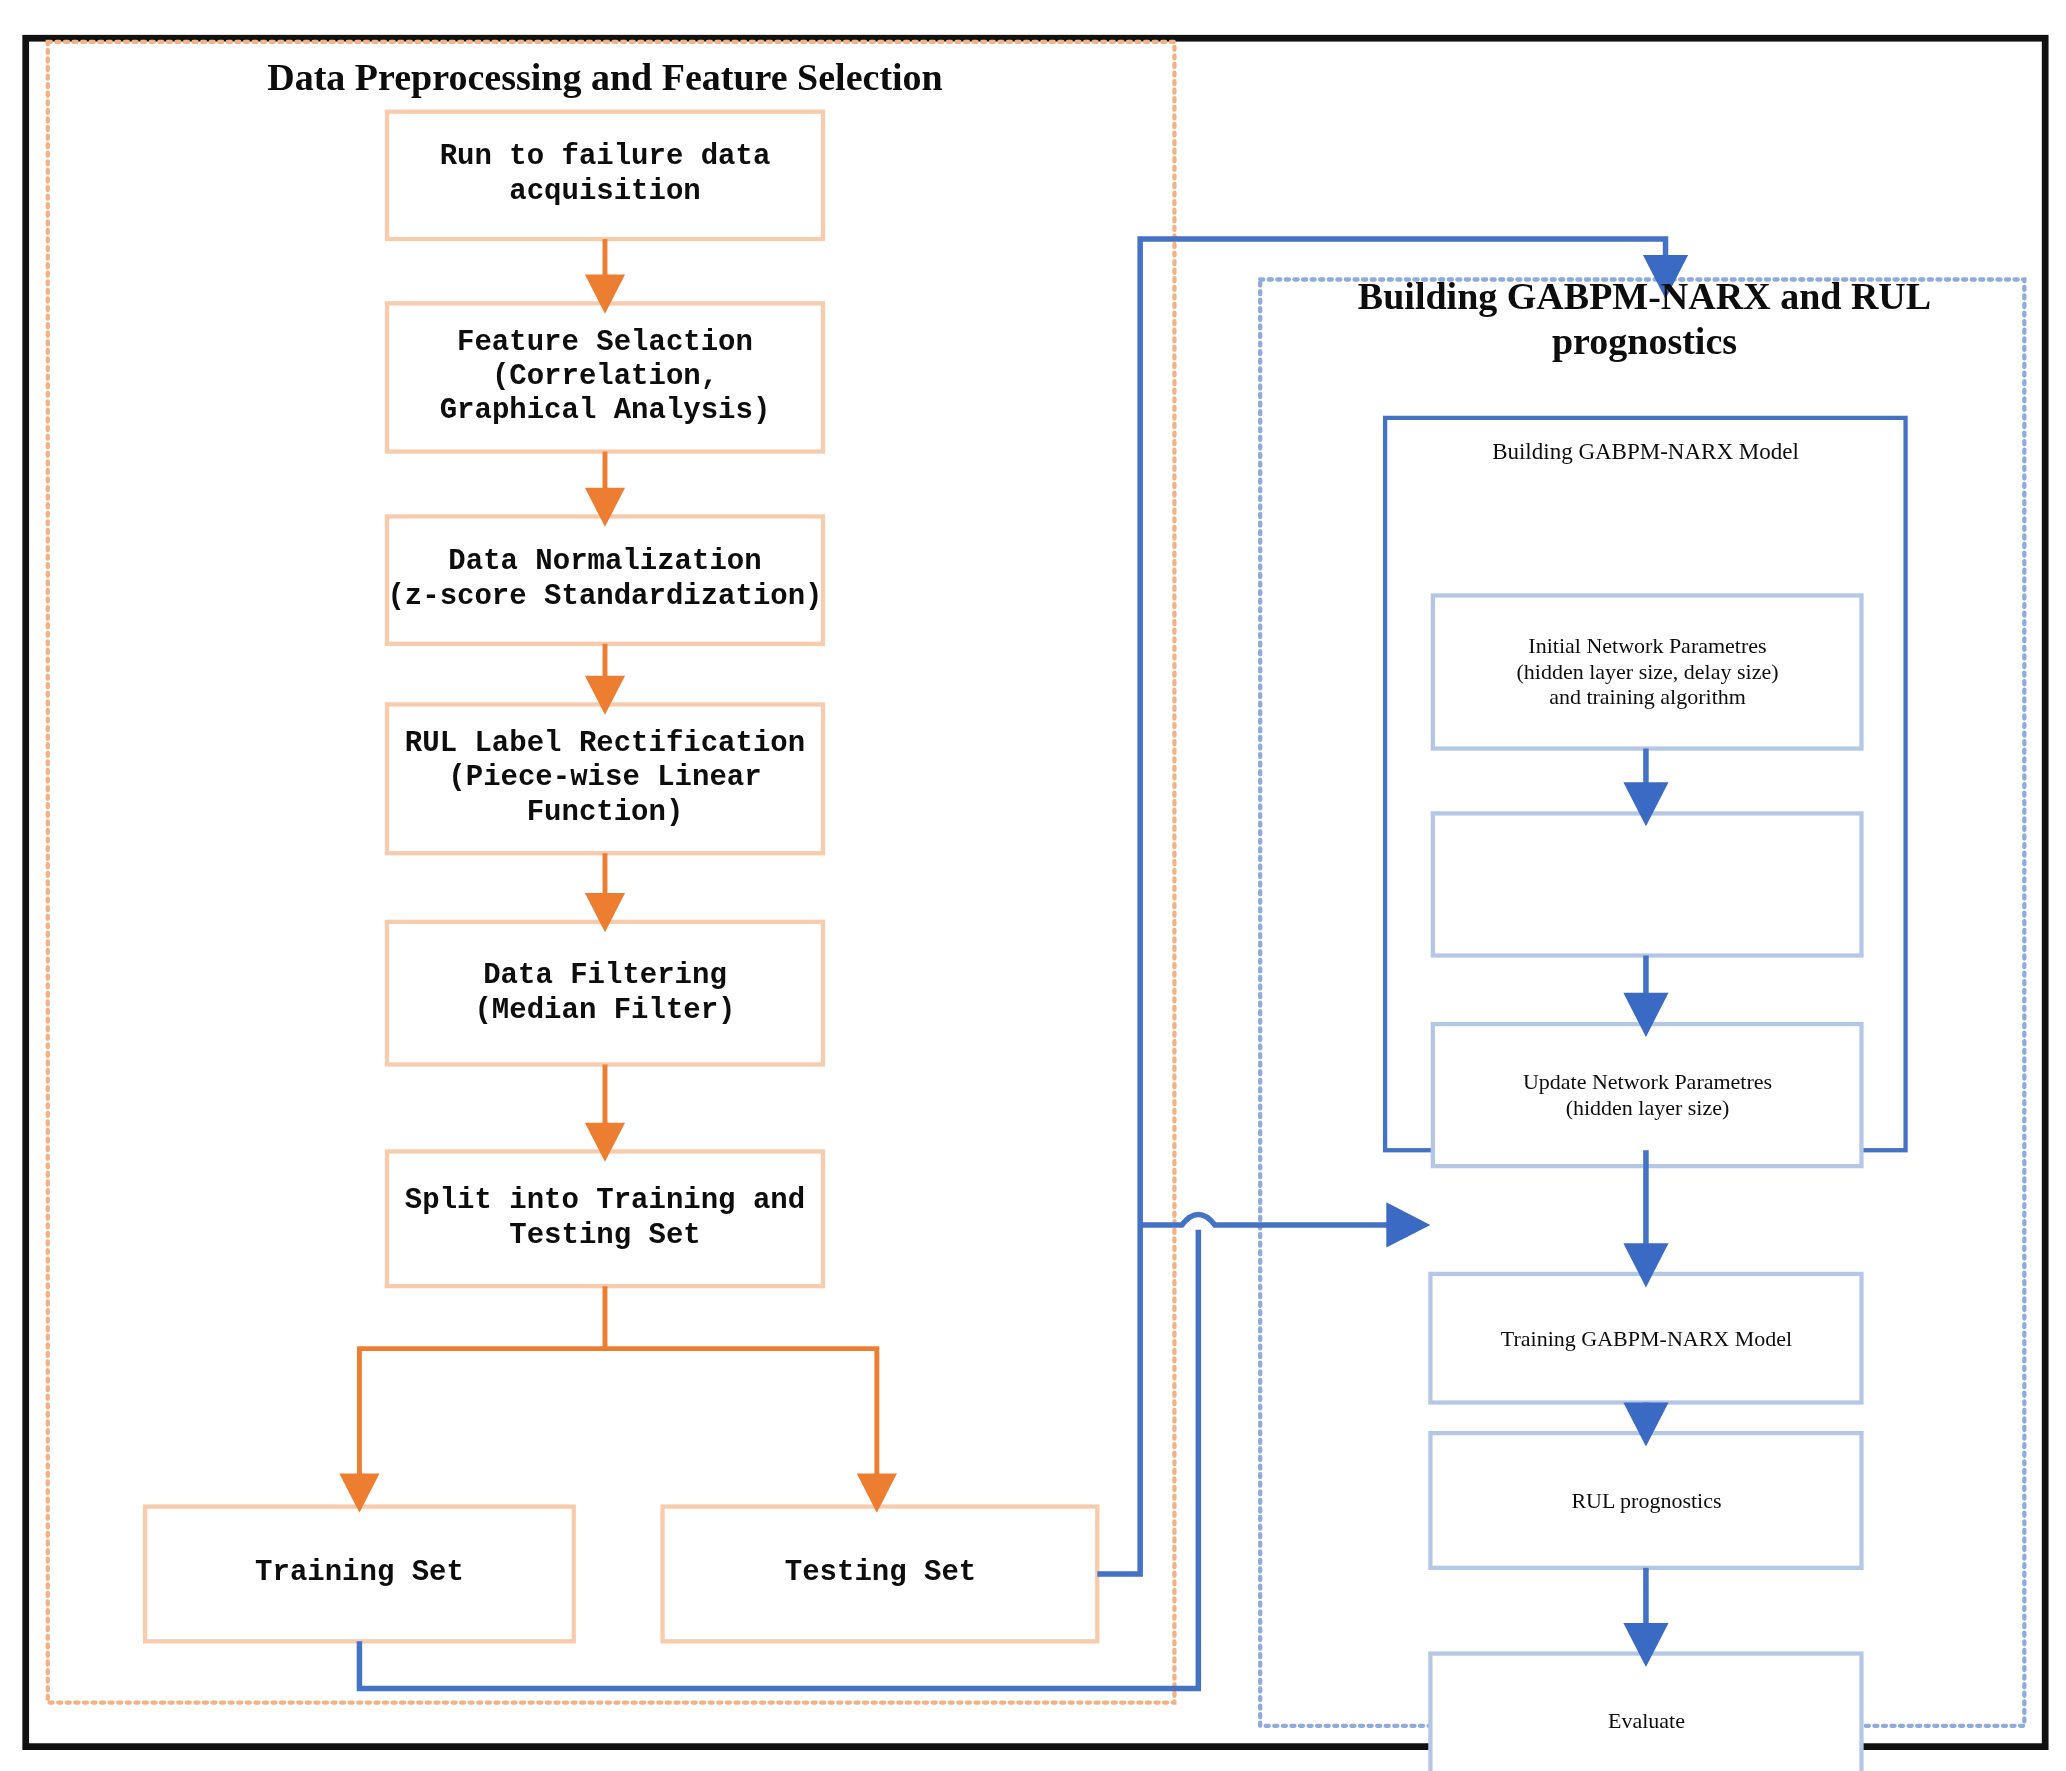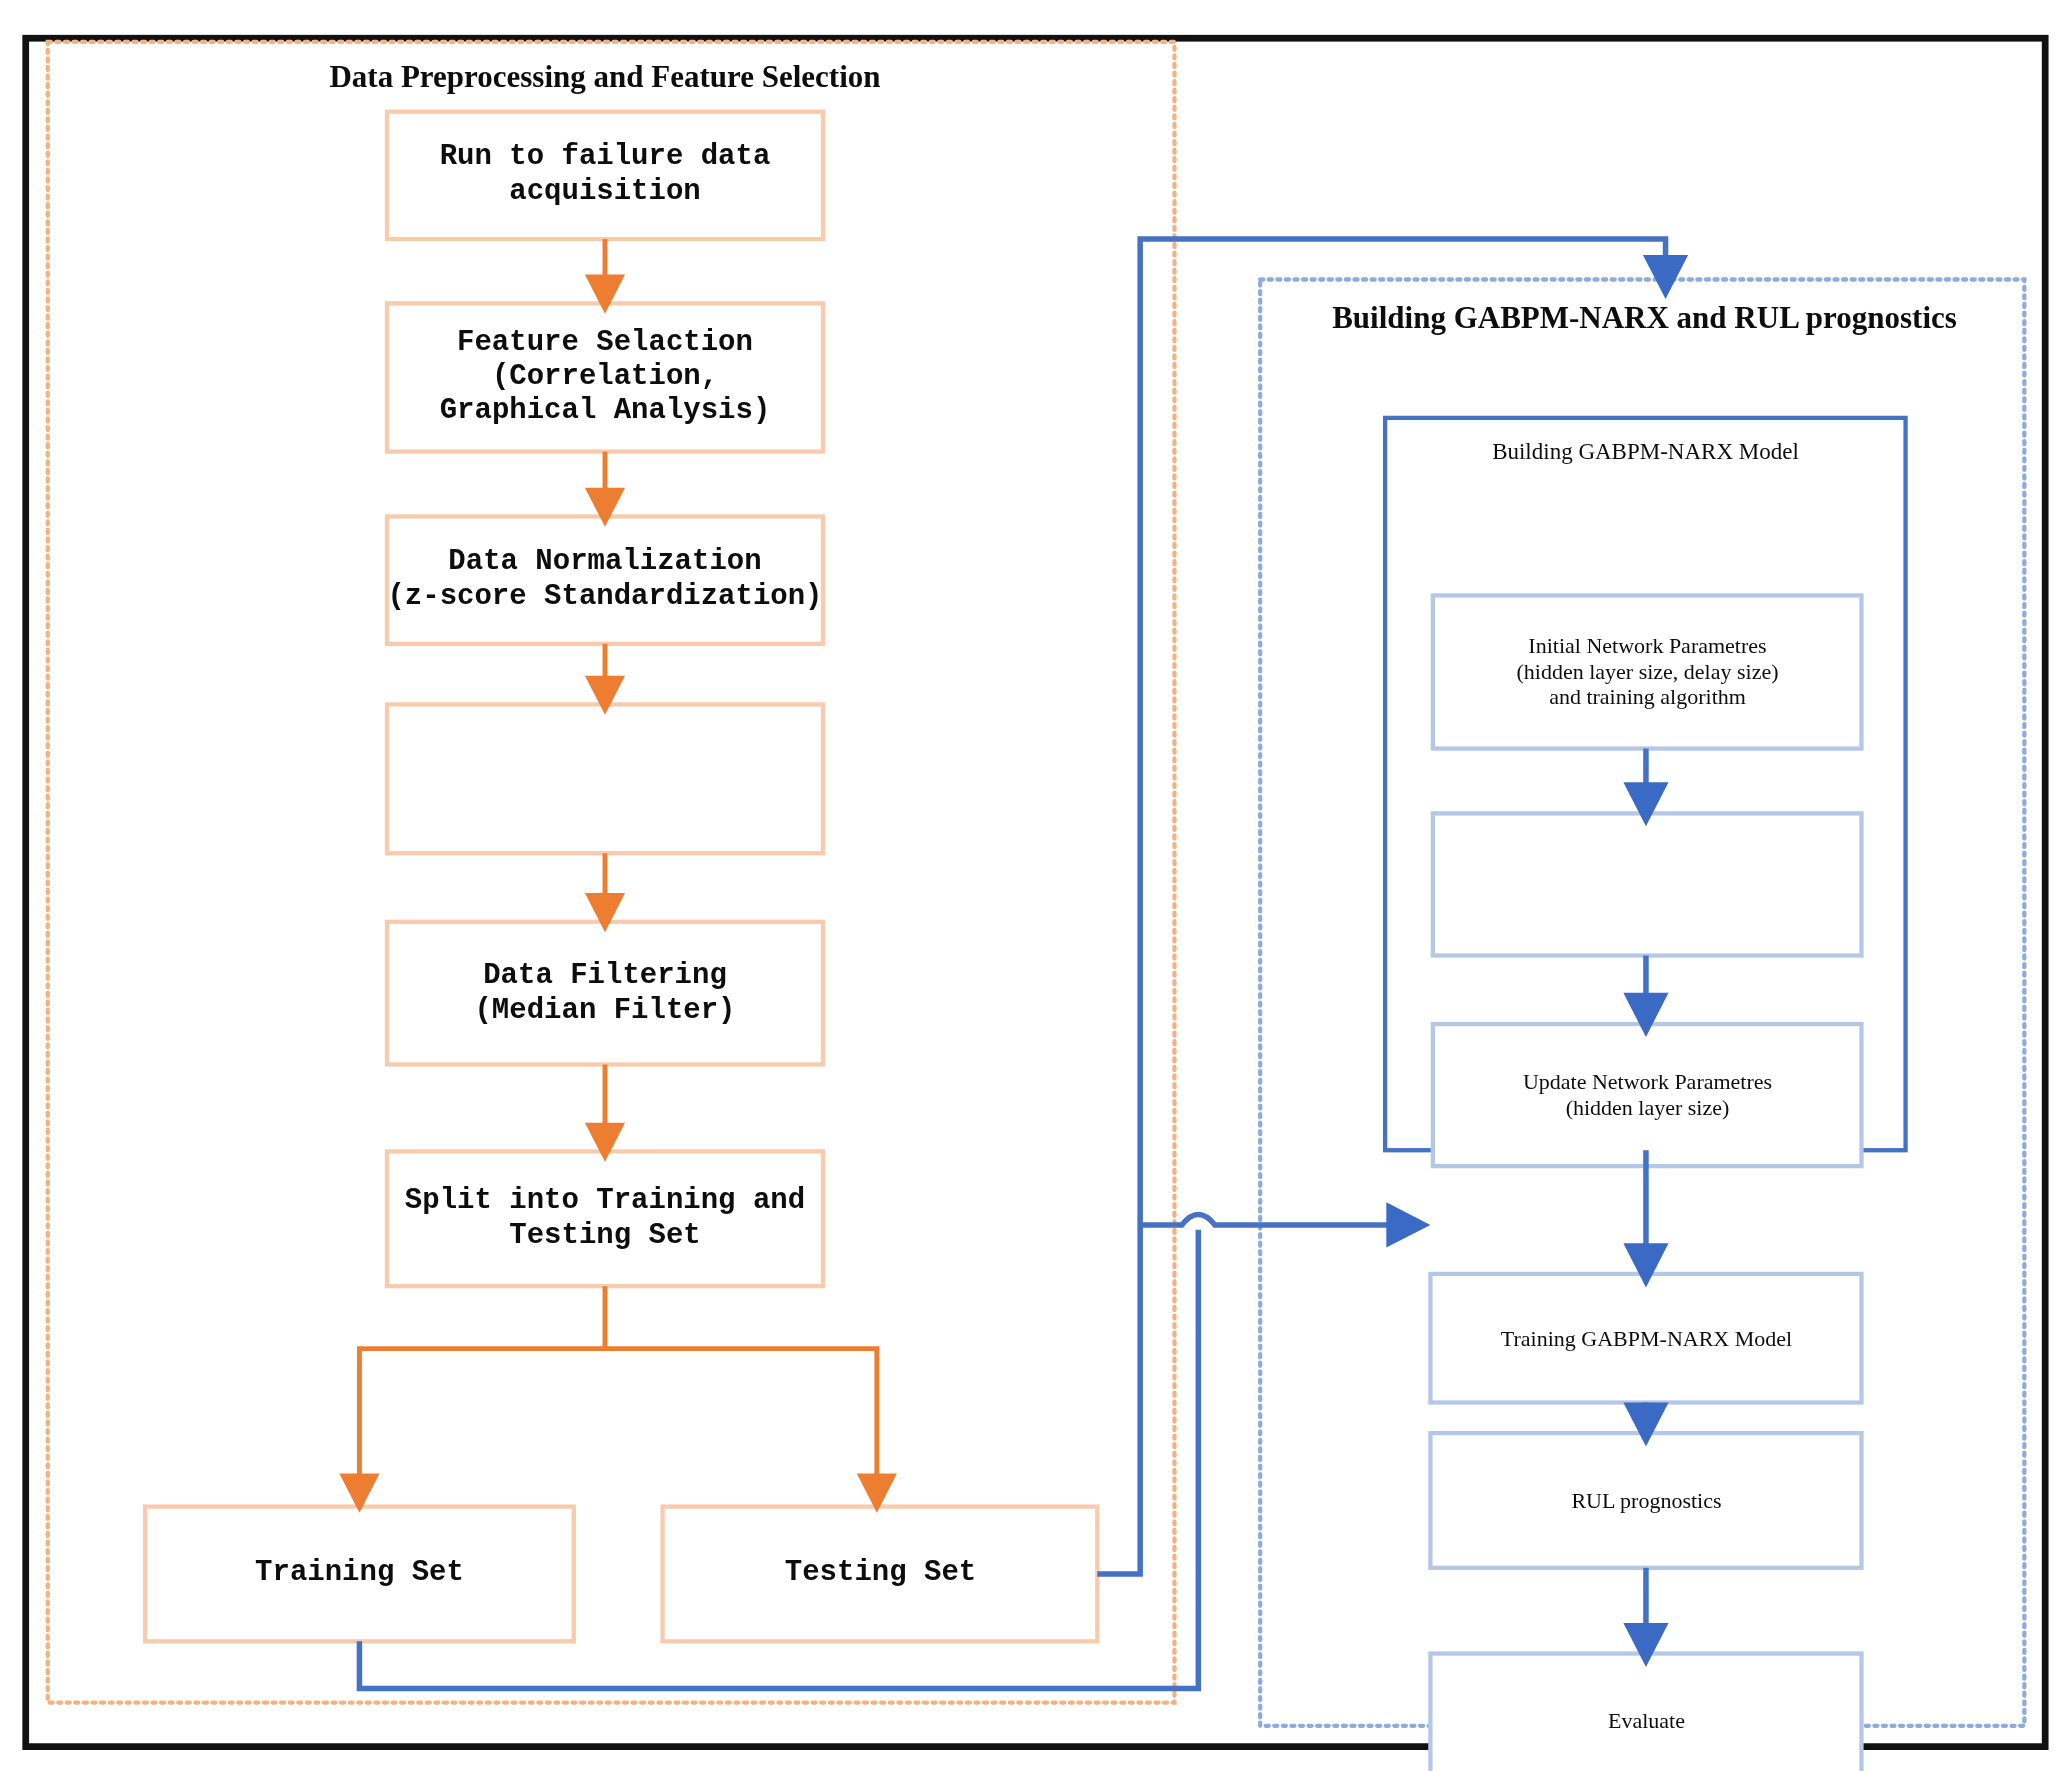--- a/index.html
+++ b/index.html
@@ -3,21 +3,21 @@
 <meta charset="utf-8">
 <style>
   html,body{margin:0;padding:0;background:#ffffff;}
   body{font-family:"Liberation Serif", serif;}
   #stage{position:relative;width:2066px;height:1772px;background:#ffffff;overflow:hidden;}
   #stage svg{position:absolute;left:0;top:0;width:2066px;height:1772px;}
   .lbl{position:absolute;text-align:center;color:#0d0d0d;
        font-family:"Liberation Serif", serif;line-height:1.18;
        display:flex;align-items:center;justify-content:center;
        white-space:pre-line;pointer-events:none;}
-  .grp-title{font-size:31px;font-weight:700;}
+  .grp-title{font-size:38px;font-weight:700;}
   .box-lg{font-size:29px;font-weight:700;font-family:Liberation Mono, monospace;}
   .box-sm{font-size:22px;font-weight:400;}
   .grp-title2{font-size:23px;font-weight:400;}
 </style>
 </head>
 <body>
 
 <div id="stage">
 
   <svg viewBox="0 0 3374 2893">
@@ -79,20 +79,23 @@
 
   <div class="lbl grp-title" style="left:201px;top:55px;width:808px;height:45px;">Data Preprocessing and Feature Selection</div>
 
   <div class="lbl box-lg" style="left:387px;top:111px;width:436px;height:127px;">Run to failure data
 acquisition</div>
   <div class="lbl box-lg" style="left:387px;top:303px;width:436px;height:148px;">Feature Selaction
 (Correlation,
 Graphical Analysis)</div>
   <div class="lbl box-lg" style="left:381px;top:516px;width:448px;height:127px;">Data Normalization
 (z-score Standardization)</div>
+  <div class="lbl box-lg" style="left:381px;top:704px;width:448px;height:149px;">RUL Label Rectification
+(Piece-wise Linear
+Function)</div>
   <div class="lbl box-lg" style="left:387px;top:922px;width:436px;height:143px;">Data Filtering
 (Median Filter)</div>
   <div class="lbl box-lg" style="left:387px;top:1151px;width:436px;height:135px;">Split into Training and
 Testing Set</div>
   <div class="lbl box-lg" style="left:145px;top:1506px;width:429px;height:135px;">Training Set</div>
   <div class="lbl box-lg" style="left:663px;top:1506px;width:435px;height:135px;">Testing Set</div>
 
   <div class="lbl grp-title" style="left:1280px;top:294px;width:729px;height:49px;">Building GABPM-NARX  and RUL prognostics</div>
 
   <div class="lbl grp-title2" style="left:1385px;top:429px;width:521px;height:45px;">Building GABPM-NARX Model</div>

